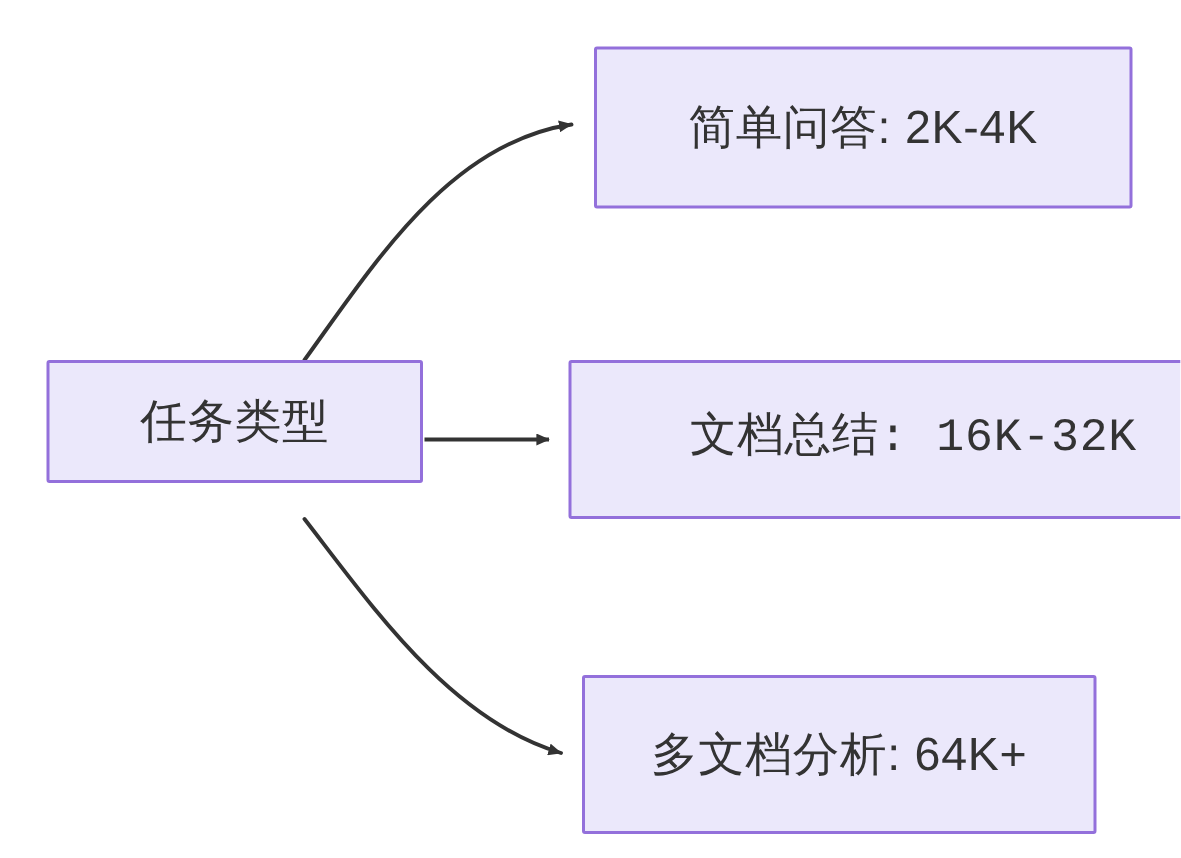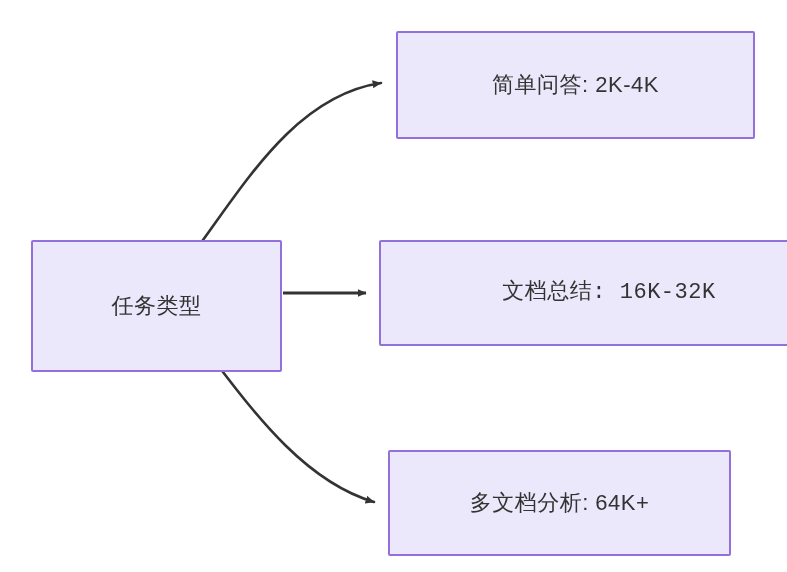--- a/index.html
+++ b/index.html
@@ -28,30 +28,30 @@
     box-sizing: border-box;
     background: #ebe8fb;
     border: 2px solid #9370db;
     border-radius: 2px;
     display: flex;
     align-items: center;
     justify-content: center;
   }
   .node-label {
     color: #333333;
-    font-size: 22px;
+    font-size: 31px;
     line-height: 1.2;
     letter-spacing: 0.5px;
     white-space: nowrap;
   }
   #node-source {
     left: 31px;
     top: 240px;
     width: 251px;
-    height: 132px;
+    height: 82px;
   }
   #node-simple-qa {
     left: 396px;
     top: 31px;
     width: 359px;
     height: 108px;
   }
   #node-doc-summary {
     left: 379px;
     top: 240px;

